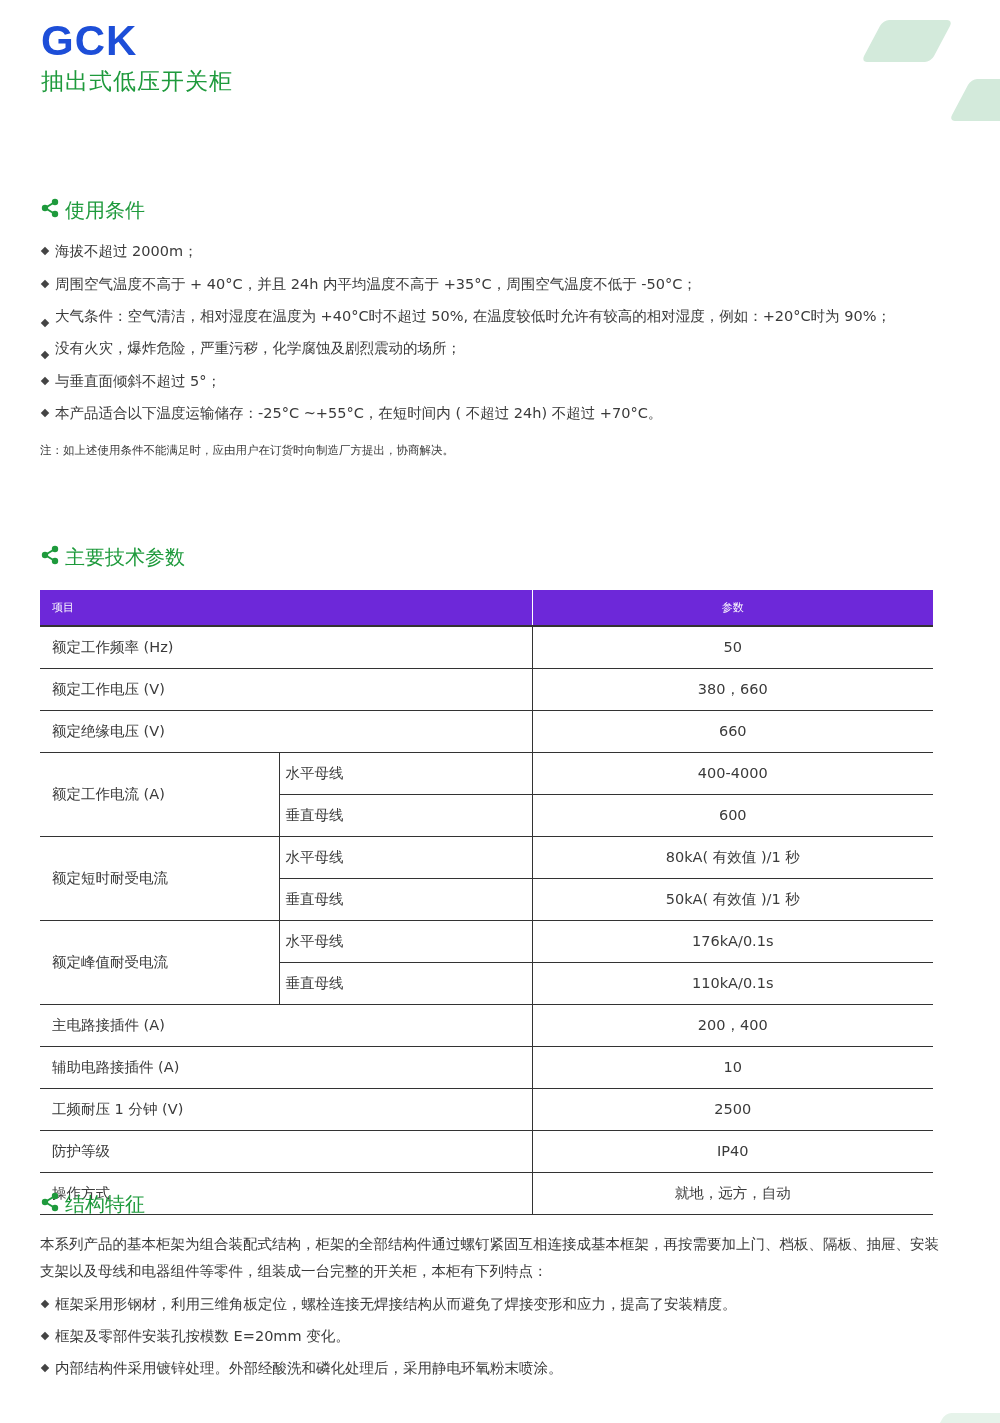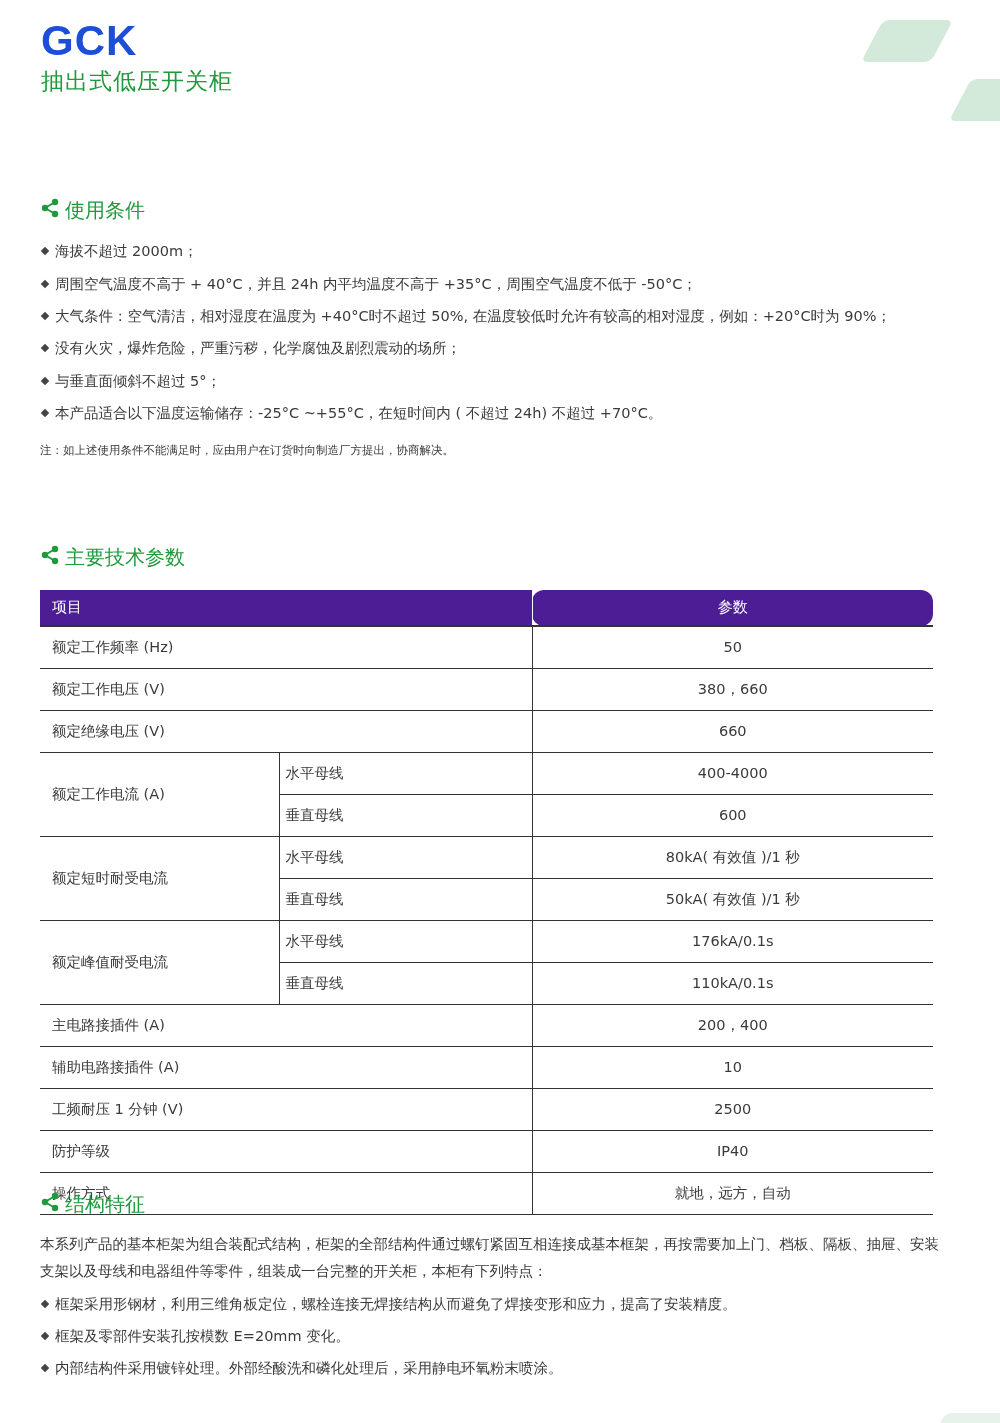--- a/index.html
+++ b/index.html
@@ -15,23 +15,23 @@
   .title-cn { position: absolute; left: 41px; top: 66px; font-size: 23px; color: #1e9a3c; letter-spacing: 1px; line-height: 30px; }
 
   .section-h { position: absolute; left: 40px; display: flex; align-items: flex-start; font-size: 20px; color: #1e9a3c; line-height: 26px; }
   .section-h svg { width: 22px; height: 22px; margin-right: 3px; }
 
   .bullet { position: absolute; left: 40px; font-size: 14.5px; color: #3a3a3a; line-height: 20px; white-space: nowrap; display: flex; align-items: center; }
   .bullet .dot { display: inline-block; width: 6px; height: 6px; background: #444; transform: rotate(45deg); margin: 0 7px 0 2px; }
   .note { position: absolute; left: 40px; top: 442px; font-size: 11.5px; color: #3a3a3a; line-height: 16px; white-space: nowrap; }
 
   .tbl { position: absolute; left: 40px; top: 590px; width: 893px; border-collapse: collapse; font-size: 14.5px; color: #3a3a3a; }
-  .tbl th { background: #4c1d95; color: #ffffff; font-weight: normal; height: 36px; font-size: 15px; border-bottom: 2px solid #333; }
+  .tbl th { background: #6d28d9; color: #ffffff; font-weight: normal; height: 36px; font-size: 11px; border-bottom: 2px solid #333; }
   .tbl th.c1 { text-align: left; padding-left: 12px; border-right: 1px solid #ffffff; }
-  .tbl th.c3 { text-align: center; border-radius: 12px; }
+  .tbl th.c3 { text-align: center; }
   .tbl td { height: 42px; border-bottom: 1.5px solid #333; padding: 0; }
   .tbl td.lbl { padding-left: 12px; }
   .tbl td.sub { padding-left: 6px; border-left: 1.5px solid #333; }
   .tbl td.val { text-align: center; border-left: 1.5px solid #333; }
 
   .para { position: absolute; left: 40px; width: 900px; font-size: 14.5px; color: #3a3a3a; line-height: 27px; }
 </style>
 </head>
 <body>
 
@@ -54,25 +54,25 @@
 </div>
 
 <div class="bullet" style="top:241px;">
     <span class="dot"></span>
     <span>海拔不超过 2000m；</span>
   </div>
 <div class="bullet" style="top:274px;">
     <span class="dot"></span>
     <span>周围空气温度不高于 + 40°C，并且 24h 内平均温度不高于 +35°C，周围空气温度不低于 -50°C；</span>
   </div>
-<div class="bullet" style="top:306px;">
+<div class="bullet" style="top:306px;align-items:flex-end;">
     <span class="dot"></span>
     <span>大气条件：空气清洁，相对湿度在温度为 +40°C时不超过 50%, 在温度较低时允许有较高的相对湿度，例如：+20°C时为 90%；</span>
   </div>
-<div class="bullet" style="top:338px;">
+<div class="bullet" style="top:338px;align-items:flex-end;">
     <span class="dot"></span>
     <span>没有火灾，爆炸危险，严重污秽，化学腐蚀及剧烈震动的场所；</span>
   </div>
 <div class="bullet" style="top:371px;">
     <span class="dot"></span>
     <span>与垂直面倾斜不超过 5°；</span>
   </div>
 <div class="bullet" style="top:403px;">
     <span class="dot"></span>
     <span>本产品适合以下温度运输储存：-25°C ~+55°C，在短时间内 ( 不超过 24h) 不超过 +70°C。</span>

